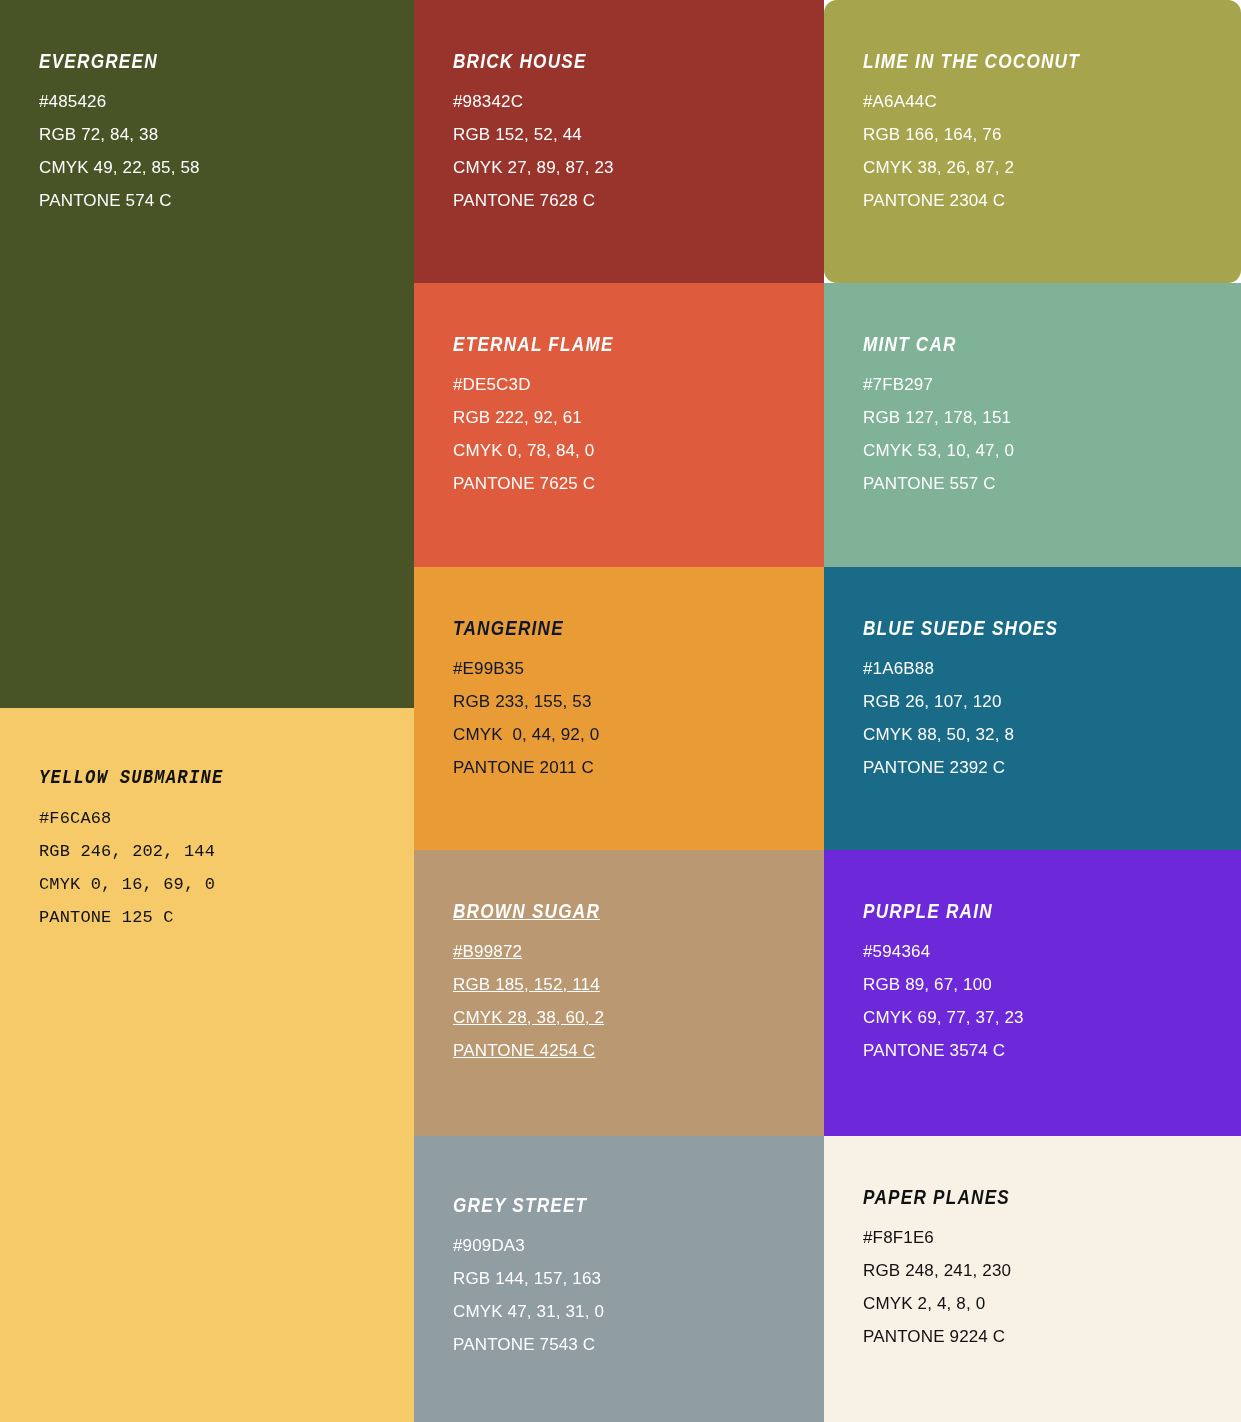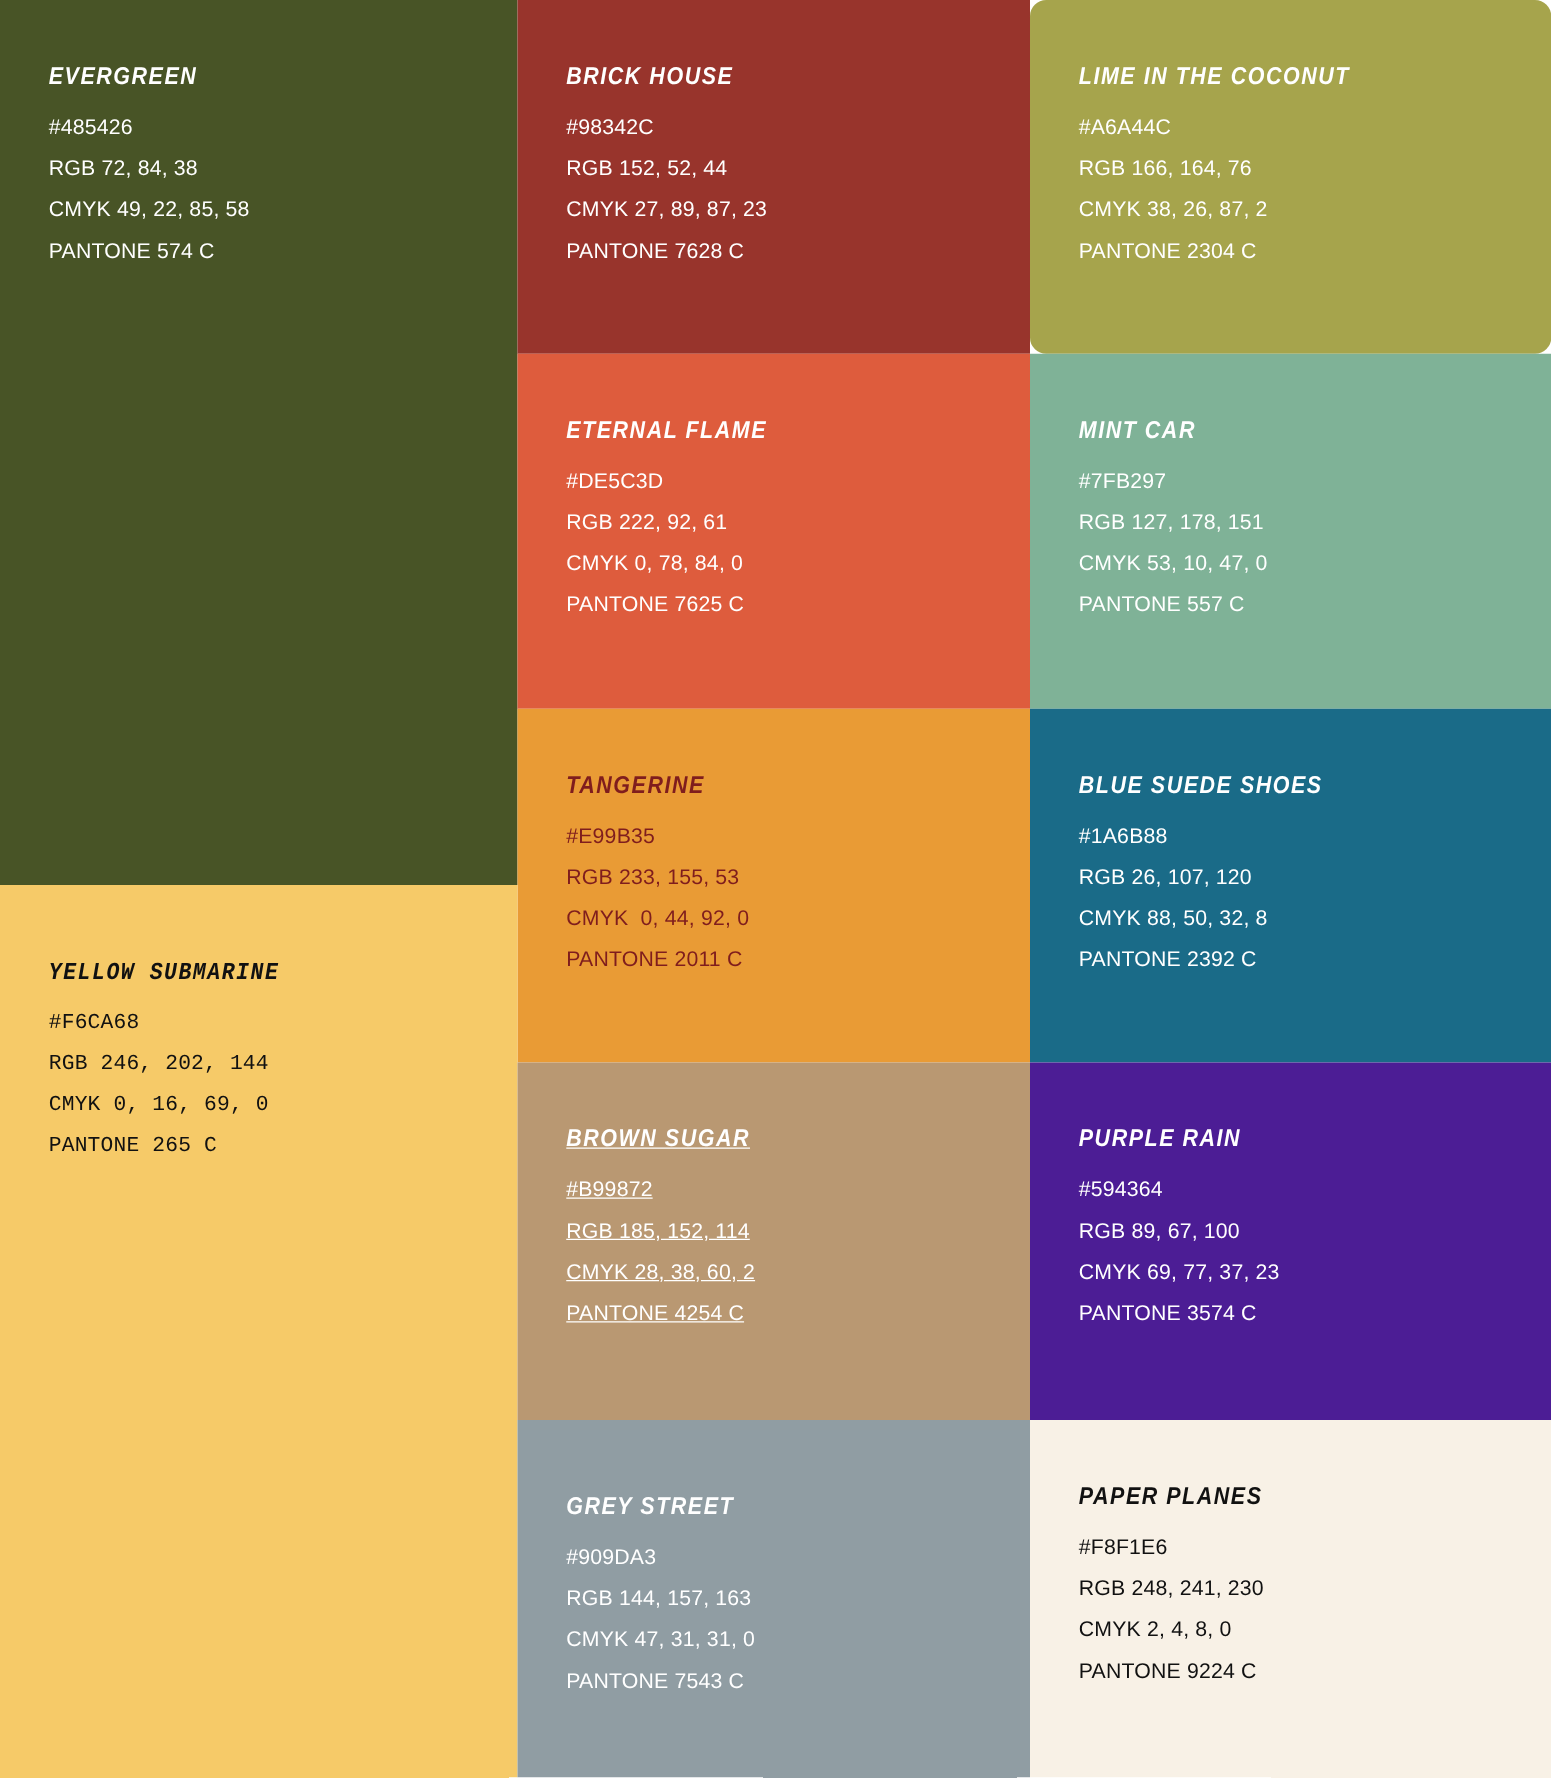--- a/index.html
+++ b/index.html
@@ -88,21 +88,21 @@
     </div>
     <div class="swatch" style="left: 824px; top: 283px; width: 417px; height: 284px; background: rgb(127, 178, 151); color: rgb(255, 255, 255);">
       <div class="sw-inner" style="top: 52px;">
         <div class="sw-title">MINT CAR</div>
         <div class="sw-line">#7FB297</div>
         <div class="sw-line">RGB 127, 178, 151</div>
         <div class="sw-line">CMYK 53, 10, 47, 0</div>
         <div class="sw-line">PANTONE 557 C</div>
       </div>
     </div>
-    <div class="swatch" style="left: 414px; top: 567px; width: 410px; height: 283px; background: rgb(233, 155, 53); color: #7f1d1d;">
+    <div class="swatch" style="left: 414px; top: 567px; width: 410px; height: 283px; background: rgb(233, 155, 53); color: #0f172a;">
       <div class="sw-inner" style="top: 52px;">
         <div class="sw-title">TANGERINE</div>
         <div class="sw-line">#E99B35</div>
         <div class="sw-line">RGB 233, 155, 53</div>
         <div class="sw-line">CMYK  0, 44, 92, 0</div>
         <div class="sw-line">PANTONE 2011 C</div>
       </div>
     </div>
     <div class="swatch" style="left: 824px; top: 567px; width: 417px; height: 283px; background: rgb(26, 107, 136); color: rgb(255, 255, 255);">
       <div class="sw-inner" style="top: 52px;">
@@ -112,33 +112,33 @@
         <div class="sw-line">CMYK 88, 50, 32, 8</div>
         <div class="sw-line">PANTONE 2392 C</div>
       </div>
     </div>
     <div class="swatch" style="left: 0px; top: 708px; width: 414px; height: 714px; background: rgb(246, 202, 104); color: rgb(17, 17, 17); font-family: Liberation Mono, monospace;">
       <div class="sw-inner" style="top: 61px;">
         <div class="sw-title">YELLOW SUBMARINE</div>
         <div class="sw-line">#F6CA68</div>
         <div class="sw-line">RGB 246, 202, 144</div>
         <div class="sw-line">CMYK 0, 16, 69, 0</div>
-        <div class="sw-line">PANTONE 265 C</div>
+        <div class="sw-line">PANTONE 125 C</div>
       </div>
     </div>
     <div class="swatch" style="left: 414px; top: 850px; width: 410px; height: 286px; background: rgb(185, 152, 114); color: rgb(255, 255, 255);">
       <div class="sw-inner" style="top: 52px; text-decoration: underline;">
         <div class="sw-title">BROWN SUGAR</div>
         <div class="sw-line">#B99872</div>
         <div class="sw-line">RGB 185, 152, 114</div>
         <div class="sw-line">CMYK 28, 38, 60, 2</div>
         <div class="sw-line">PANTONE 4254 C</div>
       </div>
     </div>
-    <div class="swatch" style="left: 824px; top: 850px; width: 417px; height: 286px; background: #4c1d95; color: rgb(255, 255, 255);">
+    <div class="swatch" style="left: 824px; top: 850px; width: 417px; height: 286px; background: #6d28d9; color: rgb(255, 255, 255);">
       <div class="sw-inner" style="top: 52px;">
         <div class="sw-title">PURPLE RAIN</div>
         <div class="sw-line">#594364</div>
         <div class="sw-line">RGB 89, 67, 100</div>
         <div class="sw-line">CMYK 69, 77, 37, 23</div>
         <div class="sw-line">PANTONE 3574 C</div>
       </div>
     </div>
     <div class="swatch" style="left: 414px; top: 1136px; width: 410px; height: 286px; background: rgb(144, 157, 163); color: rgb(255, 255, 255);">
       <div class="sw-inner" style="top: 60px;">

